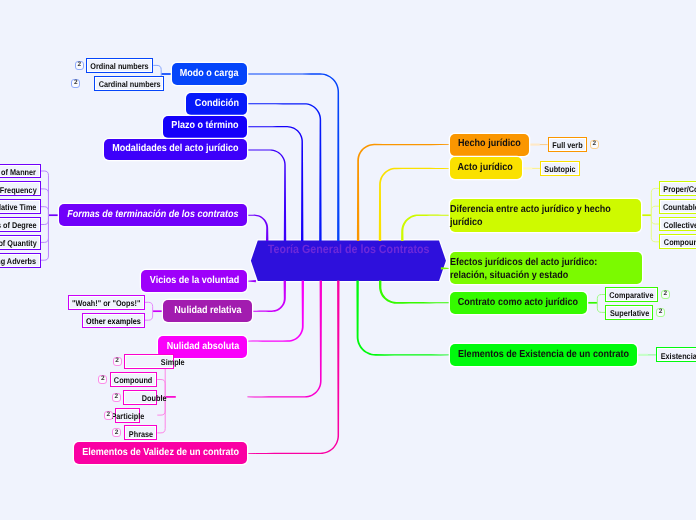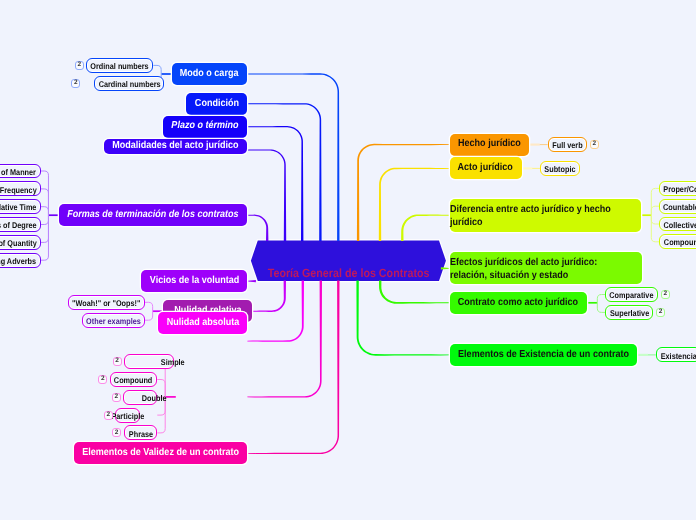--- a/index.html
+++ b/index.html
@@ -7,26 +7,26 @@
        font-family:"Liberation Sans",sans-serif;
        -webkit-font-smoothing:antialiased;
        text-rendering:geometricPrecision;}
   #stage{position:relative;width:696px;height:520px;overflow:hidden;}
   svg#links{position:absolute;left:0;top:0;width:696px;height:520px;
             shape-rendering:geometricPrecision;}
   .node{position:absolute;box-sizing:border-box;display:flex;align-items:center;
         justify-content:center;}
   .main-node{border-radius:5px;color:#fff;box-shadow:0 0 0 1.3px #FFFFFF;}
   .sub-node{background:#F0F3FD;border-style:solid;border-width:1.6px;color:#111;
-            border-radius:6px;box-shadow:inset 0 0 0 1.1px #FFFFFF;}
+            border-radius:0;box-shadow:inset 0 0 0 1.1px #FFFFFF;}
   .badge{position:absolute;box-sizing:border-box;border:1.3px solid;border-radius:3px;
          display:flex;align-items:center;justify-content:center;background:#FAFBFE;
          font-size:6.5px;font-weight:bold;line-height:1;color:#3A3A3A;}
-  .center-node{position:absolute;color:#be185d;display:flex;
-               align-items:flex-end;justify-content:center;padding-top:14px;
+  .center-node{position:absolute;color:#6d28d9;display:flex;
+               align-items:flex-start;justify-content:center;padding-top:2px;
                box-sizing:border-box;}
   .tscale{display:inline-block;transform:scaleX(0.885);transform-origin:center center;
           white-space:nowrap;font-weight:bold;font-size:10.2px;line-height:1.22;}
   .tscale.sub{transform:scaleX(0.87);font-size:8.4px;padding-top:1.5px;}
   .tscale.center{transform:scaleX(0.893);font-size:12px;}
   .main-node .tscale{text-align:center;}
   .main-node.multiline{justify-content:flex-start;}
   .tscale.ml{text-align:left;transform-origin:left center;line-height:1.28;padding-top:1.5px;}
   .mlrow{display:block;}
 </style>
@@ -97,24 +97,24 @@
     </div>
     <div class="node sub-node" style="left: 94px; top: 75.65px; width: 70.3738px; height: 14.9px; border-color: rgb(5, 69, 250);">
       <span class="tscale sub"><span>Cardinal numbers</span></span>
     </div>
     <div class="badge" style="left: 71.3088px; top: 78.5px; width: 9px; height: 9.2px; border-color: rgb(143, 171, 253);">
       <span>2</span>
     </div>
     <div class="node main-node" style="left: 186.316px; top: 92.85px; width: 61.0841px; height: 21.9px; background: rgb(6, 25, 250);">
       <span class="tscale"><span>Condición</span></span>
     </div>
-    <div class="node main-node" style="left: 163.264px; top: 115.75px; width: 84.1355px; height: 21.9px; background: rgb(21, 0, 250); font-style: italic;">
+    <div class="node main-node" style="left: 163.264px; top: 115.75px; width: 84.1355px; height: 21.9px; background: rgb(21, 0, 250);">
       <span class="tscale"><span>Plazo o término</span></span>
     </div>
-    <div class="node main-node" style="left: 104.149px; top: 139.05px; width: 143.251px; height: 15px; background: rgb(61, 0, 250);">
+    <div class="node main-node" style="left: 104.149px; top: 139.05px; width: 143.251px; height: 21px; background: rgb(61, 0, 250);">
       <span class="tscale"><span>Modalidades del acto jurídico</span></span>
     </div>
     <div class="node main-node" style="left: 59.0557px; top: 204.25px; width: 188.344px; height: 21.9px; background: rgb(112, 0, 250); font-style: italic;">
       <span class="tscale"><span>Formas de terminación de los contratos</span></span>
     </div>
     <div class="node sub-node" style="left: -33.7602px; top: 163.55px; width: 74.3159px; height: 14.9px; border-color: rgb(112, 0, 250);">
       <span class="tscale sub"><span>Adverbs of Manner</span></span>
     </div>
     <div class="node sub-node" style="left: -44.4585px; top: 181.45px; width: 85.0142px; height: 14.9px; border-color: rgb(112, 0, 250);">
       <span class="tscale sub"><span>Adverbs of Frequency</span></span>
@@ -133,24 +133,24 @@
     </div>
     <div class="node main-node" style="left: 140.877px; top: 270.15px; width: 106.523px; height: 21.9px; background: rgb(158, 0, 250);">
       <span class="tscale"><span>Vicios de la voluntad</span></span>
     </div>
     <div class="node main-node" style="left: 163.251px; top: 300.25px; width: 89px; height: 21.9px; background: #a21caf;">
       <span class="tscale"><span>Nulidad relativa</span></span>
     </div>
     <div class="node sub-node" style="left: 68.1509px; top: 294.85px; width: 76.5997px; height: 14.9px; border-color: rgb(203, 0, 250);">
       <span class="tscale sub"><span>"Woah!" or "Oops!"</span></span>
     </div>
-    <div class="node sub-node" style="left: 81.5px; top: 312.75px; width: 63.2506px; height: 14.9px; border-color: rgb(203, 0, 250); color: #4c1d95;">
+    <div class="node sub-node" style="left: 81.5px; top: 312.75px; width: 63.2506px; height: 14.9px; border-color: rgb(203, 0, 250); color: #000000;">
       <span class="tscale sub"><span>Other examples</span></span>
     </div>
-    <div class="node main-node" style="left: 157.761px; top: 312px; width: 89.6391px; height: 21.9px; background: rgb(250, 0, 250);">
+    <div class="node main-node" style="left: 157.761px; top: 336px; width: 89.6391px; height: 21.9px; background: rgb(250, 0, 250);">
       <span class="tscale"><span>Nulidad absoluta</span></span>
     </div>
     <div class="node sub-node" style="left: 124.125px; top: 354.25px; width: 33.1677px; height: 14.9px; border-color: rgb(250, 0, 206); padding-left: 48px;">
       <span class="tscale sub"><span>Simple</span></span>
     </div>
     <div class="badge" style="left: 112.525px; top: 357.1px; width: 9px; height: 9.2px; border-color: rgb(253, 140, 233);">
       <span>2</span>
     </div>
     <div class="node sub-node" style="left: 109.906px; top: 372.05px; width: 47.3867px; height: 14.9px; border-color: rgb(250, 0, 206);">
       <span class="tscale sub"><span>Compound</span></span>

